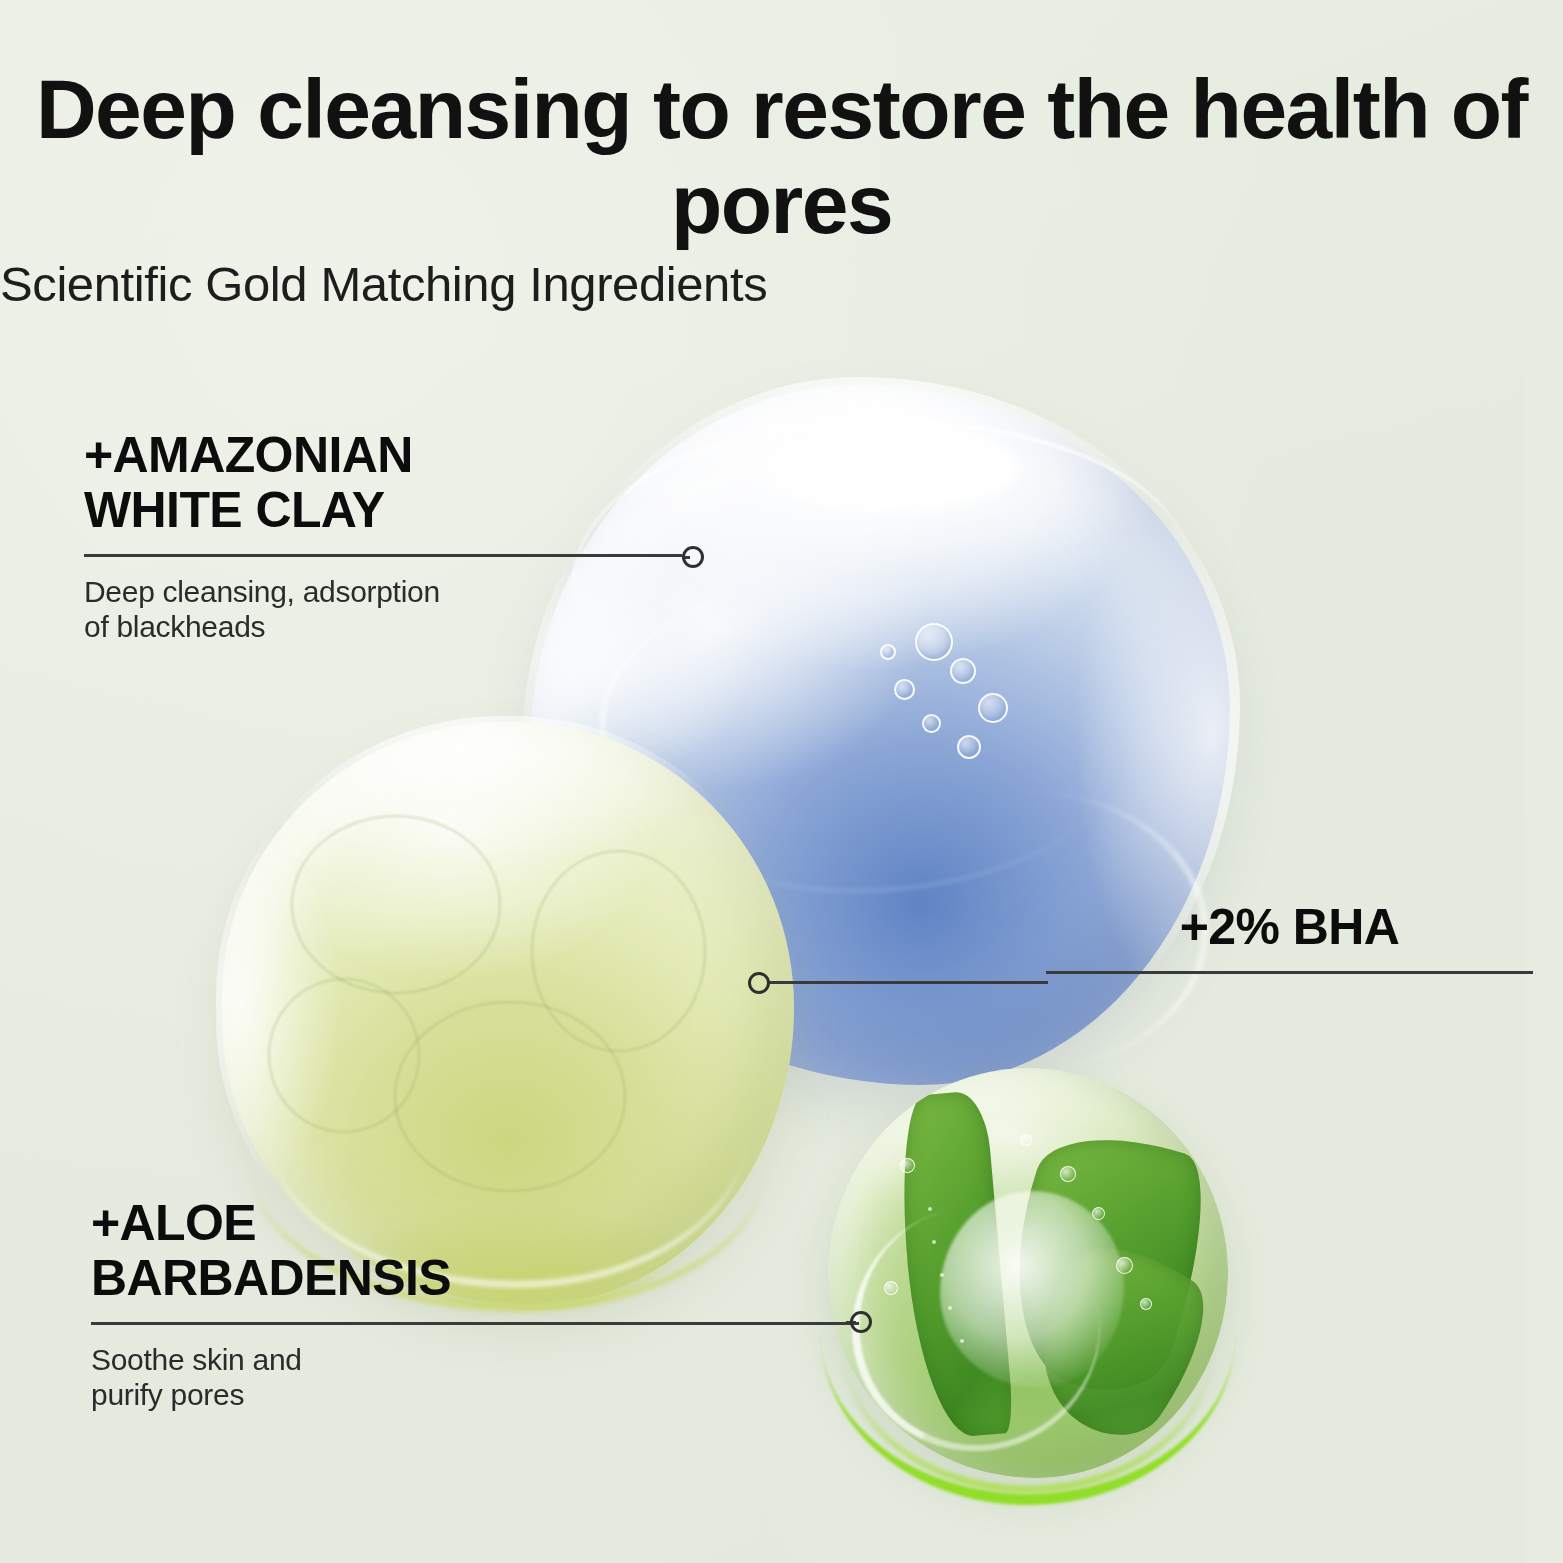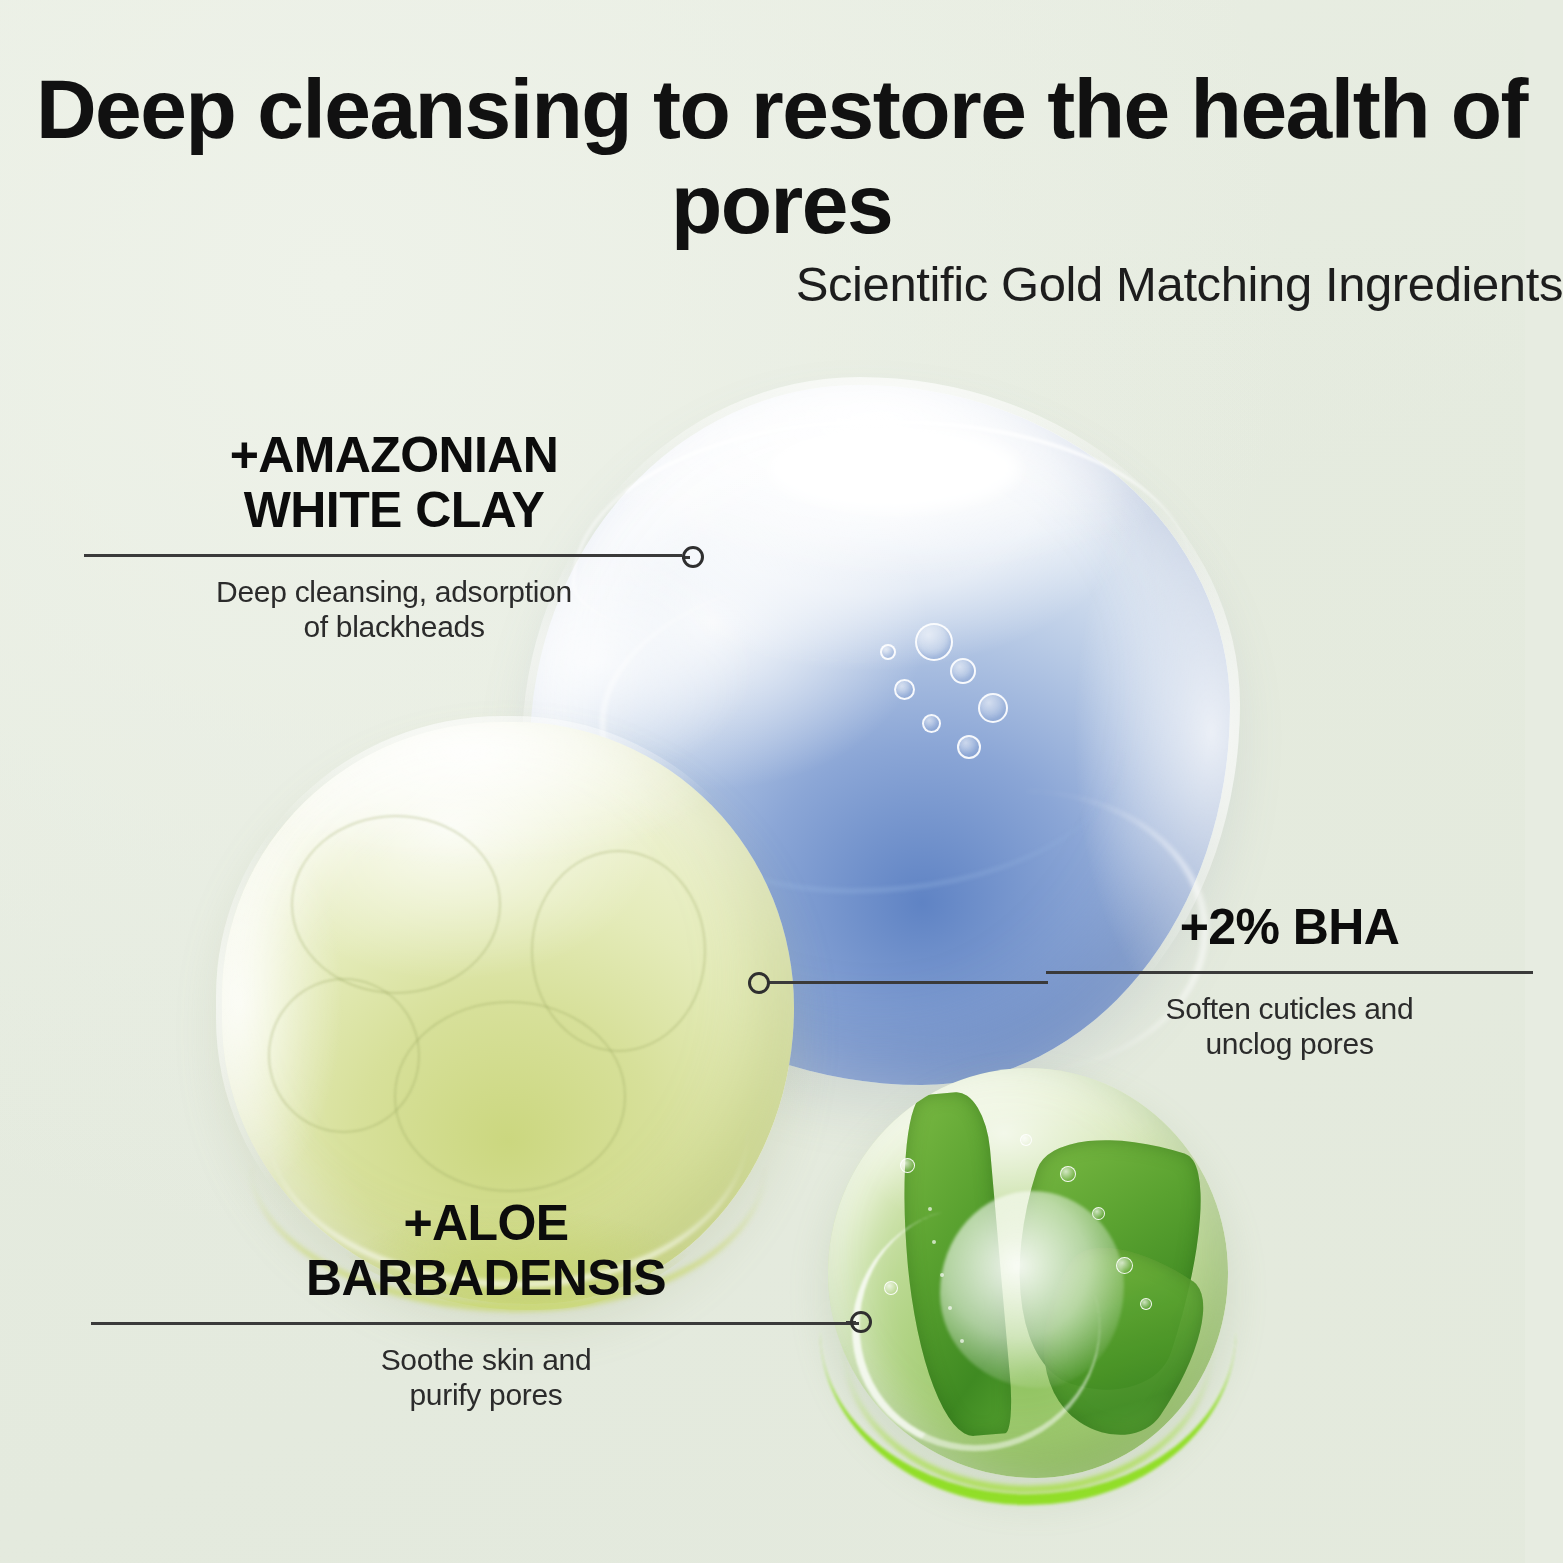--- a/index.html
+++ b/index.html
@@ -35,21 +35,21 @@
     line-height: 1.13;
     font-weight: 700;
     letter-spacing: -1.5px;
     color: #111111;
   }
   .subtitle {
     position: absolute;
     left: 0;
     top: 256px;
     width: 1563px;
-    text-align: right;
+    text-align: left;
     font-size: 49px;
     font-weight: 400;
     letter-spacing: -0.4px;
     color: #1d1d1d;
   }
 
   
   .blob { position: absolute; }
 
   
@@ -267,21 +267,21 @@
     filter: blur(2.4px);
   }
   .mini-bubble {
     position: absolute;
     border-radius: 50%;
     border: 1.5px solid rgba(255,255,255,0.92);
     background: radial-gradient(circle at 35% 32%, rgba(255,255,255,0.7), rgba(255,255,255,0.05) 72%);
   }
 
   
-  .callout { position: absolute; text-align: center; }
+  .callout { position: absolute; }
   .callout .heading {
     font-size: 50px;
     font-weight: 700;
     line-height: 1.1;
     letter-spacing: -0.6px;
     color: #0c0c0c;
     white-space: pre-line;
   }
   .callout .desc {
     font-size: 30px;
@@ -386,22 +386,20 @@
     <div class="rule"></div>
     <div class="desc">Deep cleansing, adsorption
 of blackheads</div>
   </div>
   <div class="leader-line" style="left:682px;top:556px;width:8px;"></div>
   <div class="leader-dot" style="left:682px;top:546px;"></div>
 
   <div class="callout" id="callout-bha">
     <div class="heading">+2% BHA</div>
     <div class="rule"></div>
-    <div class="desc">Soften cuticles and
-unclog pores</div>
   </div>
   <div class="leader-line" style="left:768px;top:981px;width:280px;"></div>
   <div class="leader-dot" style="left:748px;top:972px;"></div>
 
   <div class="callout" id="callout-aloe">
     <div class="heading">+ALOE
 BARBADENSIS</div>
     <div class="rule"></div>
     <div class="desc">Soothe skin and
 purify pores</div>

